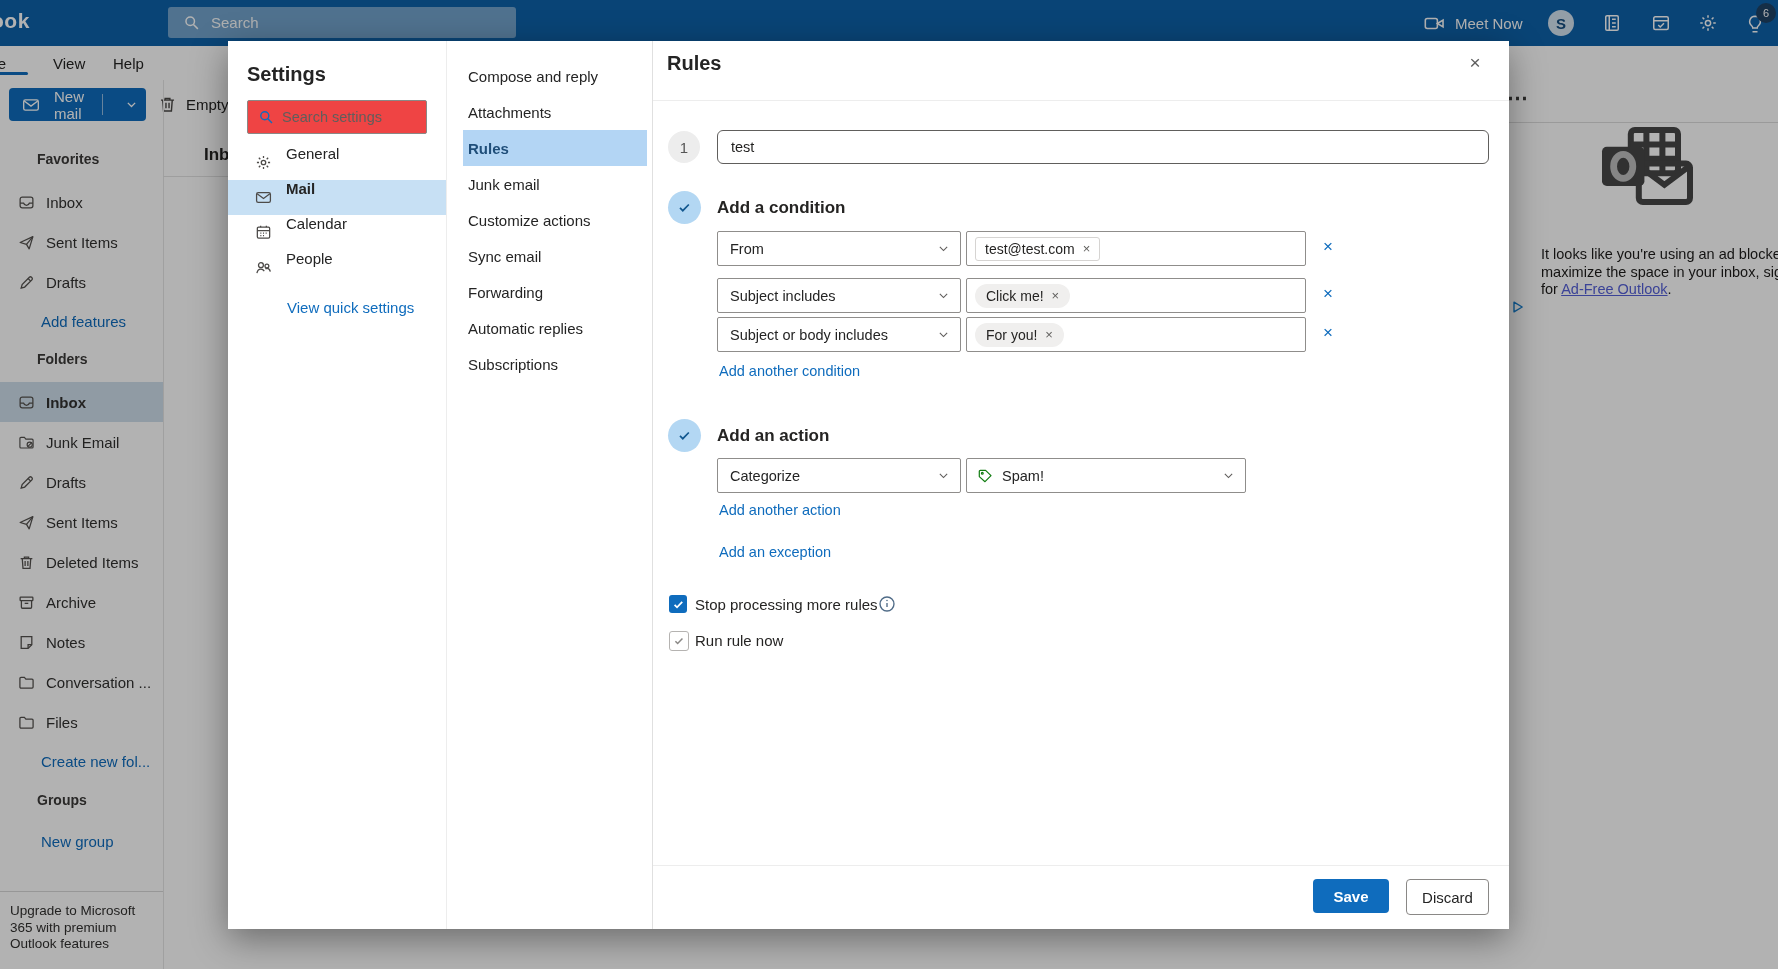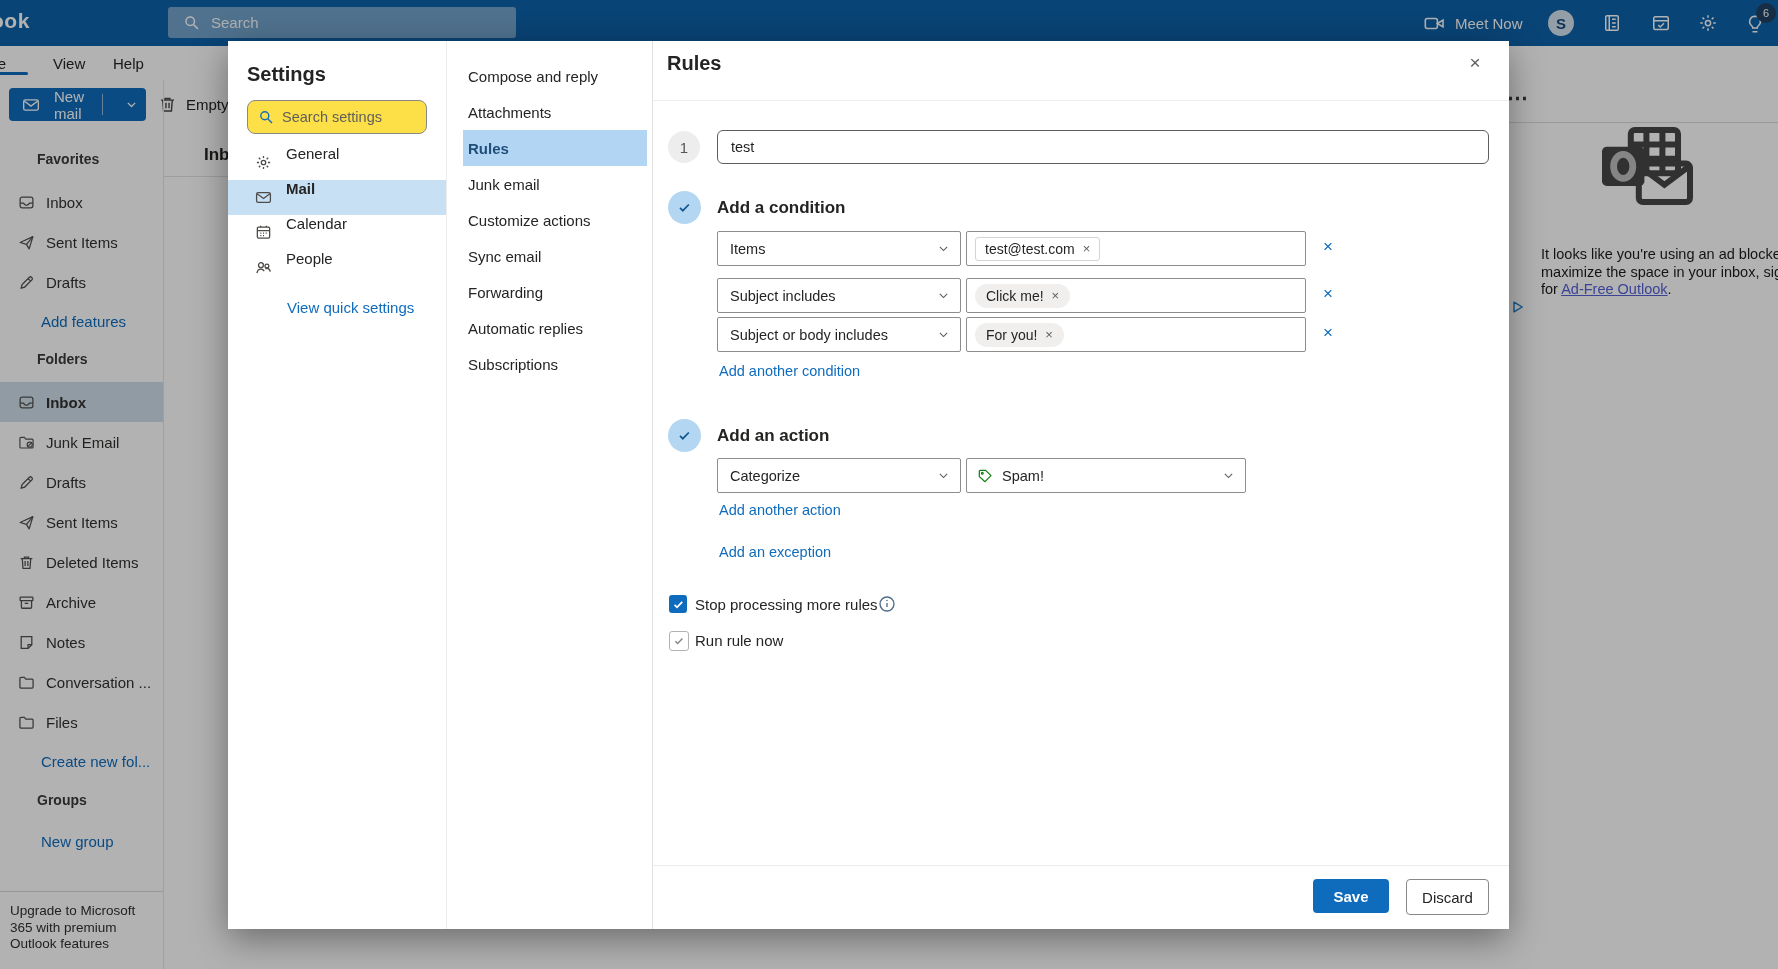--- a/index.html
+++ b/index.html
@@ -62,22 +62,22 @@
   .ad-link{color:#5560d8;text-decoration:underline;}
   .adchoices{left:1511px;top:300px;color:#1781d2;}
 
   
   .dim{left:0;top:0;width:1778px;height:969px;background:rgba(0,0,0,.30);z-index:5;}
 
   
   .surface{left:228px;top:41px;width:1280px;height:888px;background:#fff;z-index:10;
            box-shadow:0 10px 34px rgba(0,0,0,.4);}
   .set-title{left:19px;top:22px;font-size:20px;font-weight:700;color:#242424;}
-  .set-search{left:19px;top:59px;width:178px;height:32px;border:1px solid #8a8886;border-radius:8px;
-              display:flex;align-items:center;background:#fde047;}
+  .set-search{left:19px;top:59px;width:178px;height:32px;border:1px solid #8a8886;border-radius:2px;
+              display:flex;align-items:center;background:#ef4444;}
   .set-search .ic{margin:0 8px 0 10px;color:#0f6cbd;}
   .set-search input{font-size:14.5px;color:#252423;width:130px;}
   .set-search input::placeholder{color:#605e5c;}
   .cat-rows{left:0;top:104px;width:218px;}
   .cat-row{height:35px;display:flex;font-size:15px;color:#242424;}
   .cat-row .ic{margin-left:27px;color:#4d4b49;}
   .cat-row .lbl{margin-left:14px;}
   .cat-row.sel{background:#c7e0f4;}
   .cat-row.sel .lbl{font-weight:700;}
   .quick-link{left:59px;top:258px;font-size:15px;color:#0f6cbd;}
@@ -446,21 +446,21 @@
   </div>
 
   <span class="abs chk-circle" style="left:15px;top:150px">
     <svg width="15" height="15" viewBox="0 0 16 16" fill="none" stroke="currentColor" stroke-width="1.8">
         <path d="M3.2 8.4l3 3 6.4-6.6"></path>
       </svg>
   </span>
   <span class="abs sec-heading" style="left:64px;top:157px">Add a condition</span>
 
   <div class="abs fake-select" style="left:64px;top:190px;width:242px">
-    <span class="lbl">Items</span>
+    <span class="lbl">From</span>
     <span class="chev ic">
         <svg width="13" height="13" viewBox="0 0 16 16" fill="none" stroke="currentColor" stroke-width="1.4">
           <path d="M3.5 6l4.5 4.5L12.5 6"></path>
         </svg>
       </span>
   </div>
   <div class="abs val-field" style="left:313px;top:190px;width:338px">
     <span class="chip outlined">
       <span>test@test.com</span>
       <span class="x">×</span>

